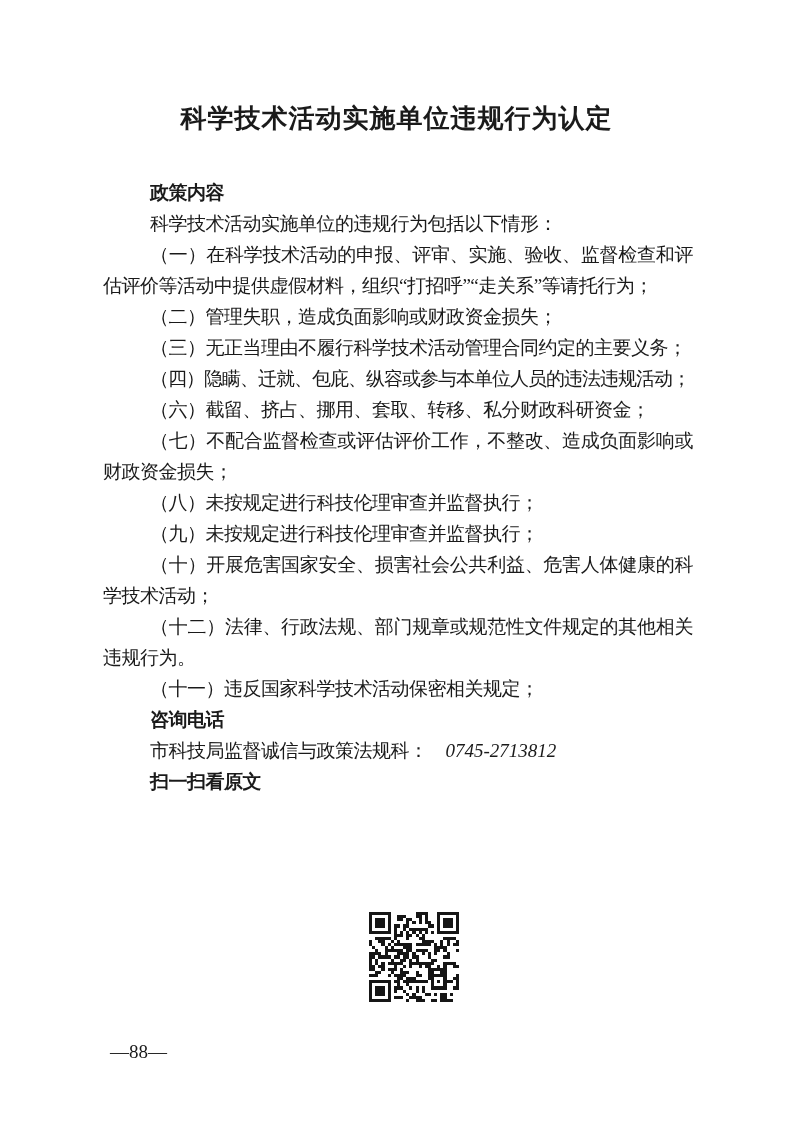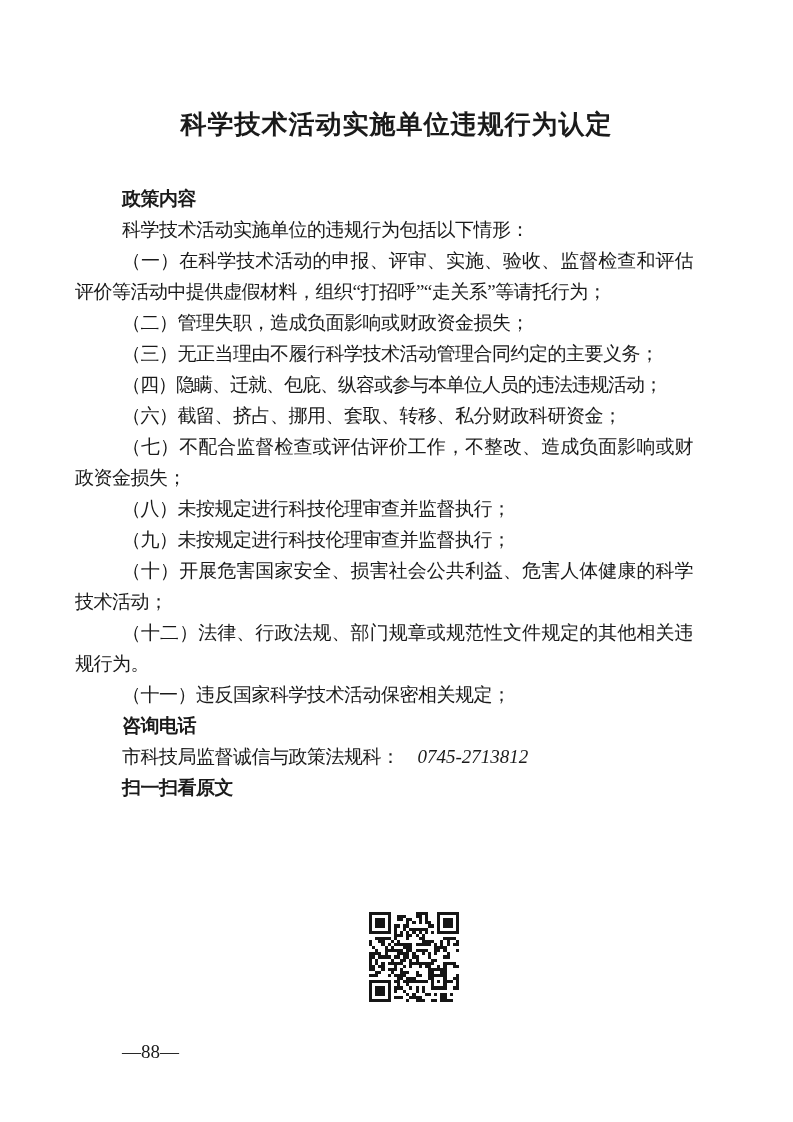--- a/index.html
+++ b/index.html
@@ -6,52 +6,52 @@
   .page{
     position:relative;
     width:793px;height:1122px;
     margin:0 auto;
     background:#ffffff;
     color:#1a1a1a;
     font-family:"Liberation Serif","DejaVu Serif",serif;
     overflow:hidden;
   }
   .title{
-    margin:6px;
+    margin:0;
     padding-top:101px;
     text-align:center;
     font-size:26px;
     line-height:36px;
     font-weight:bold;
     letter-spacing:1px;
     font-family:"Liberation Serif","DejaVu Serif",serif;
   }
   .content{
-    margin:40px 100px 0 75px;
+    margin:40px 100px 0 103px;
     font-size:19px;
     line-height:31px;
     letter-spacing:-0.5px;
     text-align:justify;
   }
   .content p{margin:0;text-indent:47px;}
   .heading{
     font-family:"Liberation Sans","DejaVu Sans",sans-serif;
     font-weight:bold;
     font-size:19px;
   }
   .tight{letter-spacing:-1px;}
   .phone{margin-left:18px;letter-spacing:0;font-style:italic;}
   .qr{
     position:absolute;
     left:369px;top:912px;
     width:90px;height:90px;
   }
   .pageno{
     position:absolute;
-    left:122px;top:1041px;
+    left:110px;top:1041px;
     font-size:19px;
     line-height:22px;
   }
 </style>
 </head>
 <body>
 
 <div class="page">
 
   <h1 class="title">科学技术活动实施单位违规行为认定</h1>

